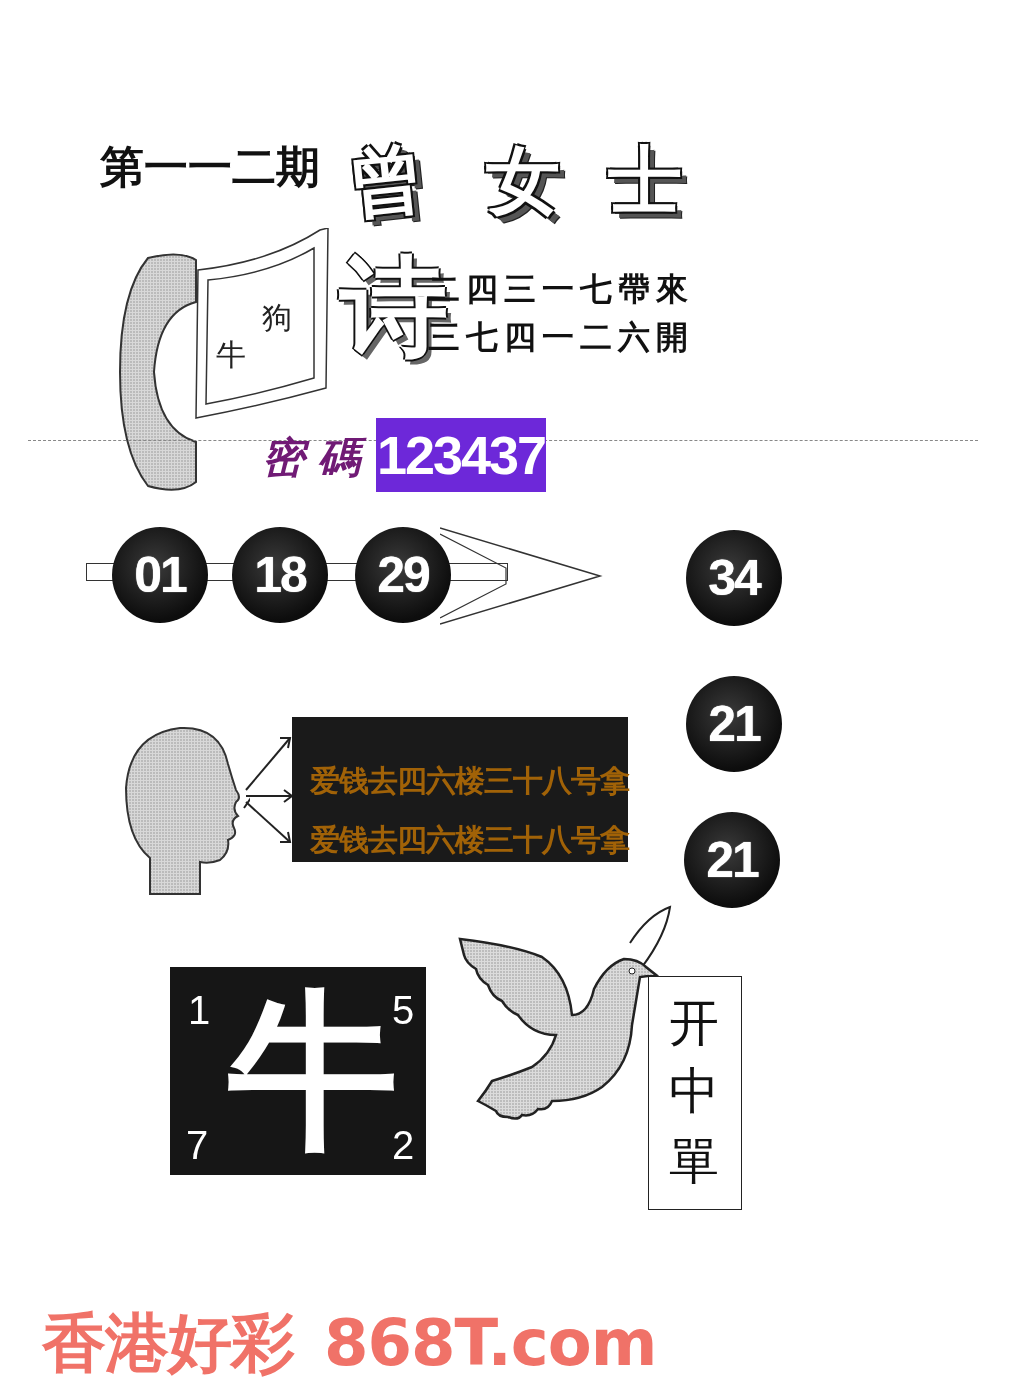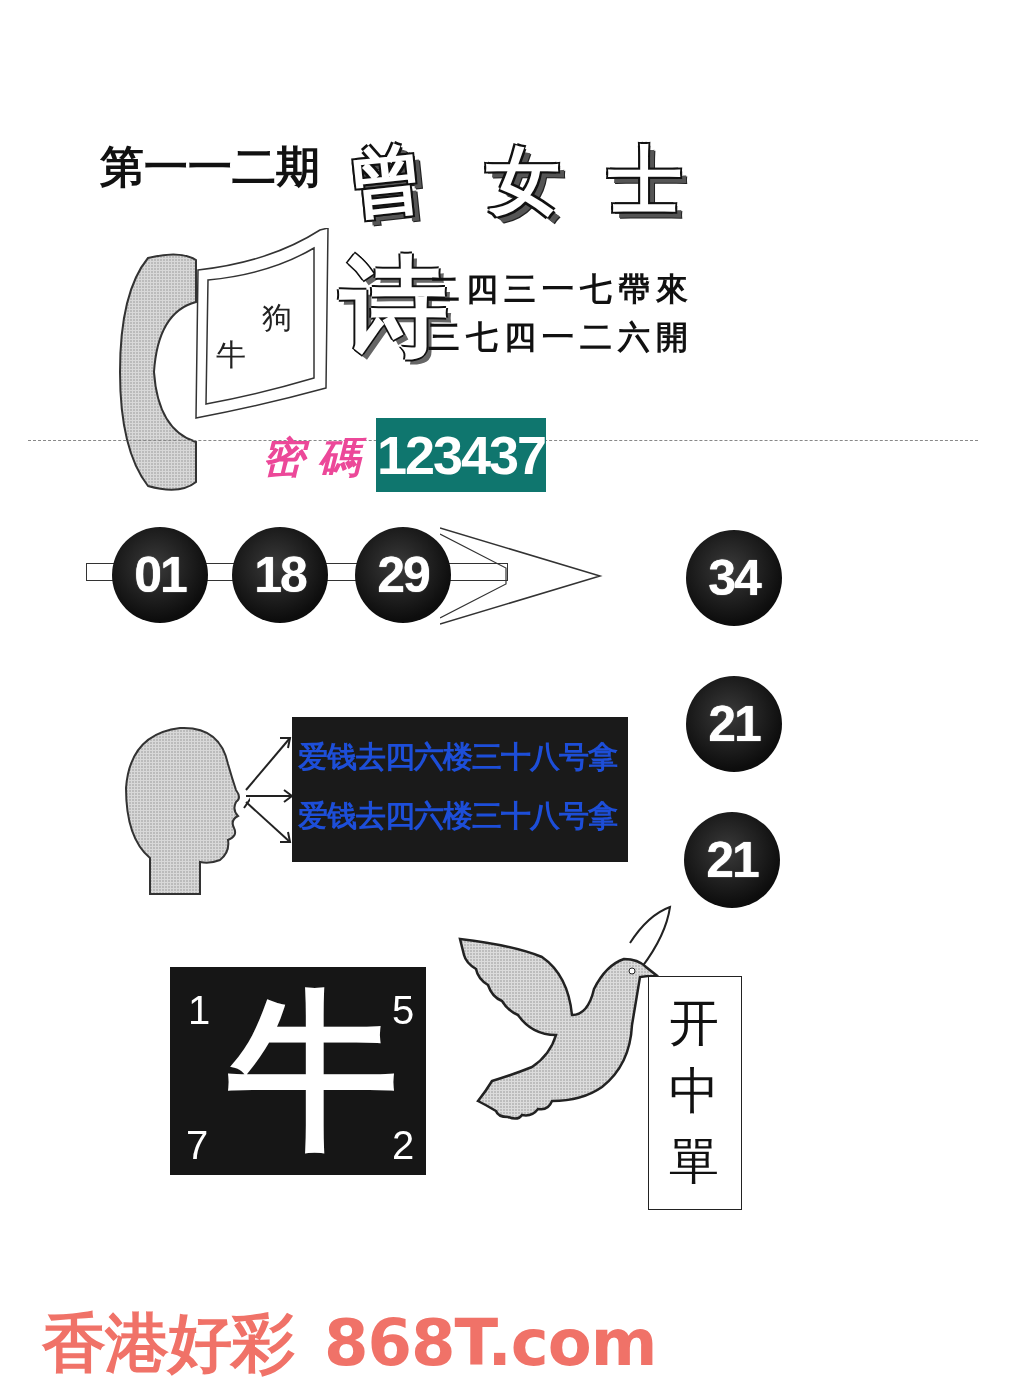--- a/index.html
+++ b/index.html
@@ -25,36 +25,36 @@
   .poem-big { left:340px; top:252px; font-family:"DejaVu Serif", serif; font-size:108px; font-weight:bold; color:#fff;
               text-shadow: 2px 0 0 #111, -2px 0 0 #111, 0 2px 0 #111, 0 -2px 0 #111, 5px 5px 0 #666; line-height:1; }
   .poem-line { left:428px; font-family:"DejaVu Sans", sans-serif; font-size:32px; letter-spacing:6px; color:#111; font-weight:bold; }
   .poem-1 { top:268px; }
   .poem-2 { top:316px; }
 
   
   .divider { left:28px; top:440px; width:950px; border-top:1px dashed #888; }
 
   
-  .pw-label { left:262px; top:430px; font-family:"DejaVu Serif", serif; font-size:42px; font-style:italic; font-weight:bold; letter-spacing:14px; color:#ec4899; }
-  .pw-box { left:376px; top:418px; width:170px; height:74px; background:#0f766e; color:#fff;
+  .pw-label { left:262px; top:430px; font-family:"DejaVu Serif", serif; font-size:42px; font-style:italic; font-weight:bold; letter-spacing:14px; color:#701a75; }
+  .pw-box { left:376px; top:418px; width:170px; height:74px; background:#6d28d9; color:#fff;
             font-family:"Liberation Sans", sans-serif; font-size:54px; font-weight:bold; line-height:74px; text-align:center;
             letter-spacing:-2px; }
 
   
   .ball { width:96px; height:96px; border-radius:50%; background:radial-gradient(circle at 45% 40%, #3a3a3a, #0d0d0d 70%);
           color:#fff; font-family:"Liberation Sans", sans-serif; font-weight:bold; font-size:50px; line-height:96px; text-align:center;
           letter-spacing:-2px; text-shadow: 0 0 1px #fff; }
   .rod { left:86px; top:563px; width:420px; height:16px; border:1px solid #333; background:#fff; }
   .arrow { left:440px; top:520px; width:170px; height:110px; }
 
   
   .head { left:120px; top:718px; width:130px; height:180px; }
   .msg-box { left:292px; top:717px; width:336px; height:145px; background:#1a1a1a; }
-  .msg-line { left:298px; color:#1d4ed8; font-family:"DejaVu Sans", sans-serif; font-weight:bold; font-size:30px; letter-spacing:-1px; white-space:nowrap; }
+  .msg-line { left:310px; color:#a16207; font-family:"DejaVu Sans", sans-serif; font-weight:bold; font-size:30px; letter-spacing:-1px; white-space:nowrap;margin-top:24px; }
   .msg-1 { top:737px; }
   .msg-2 { top:796px; }
 
   
   .zodiac { left:170px; top:967px; width:256px; height:208px; background:#161616; }
   .z-char { left:228px; top:985px; font-family:"DejaVu Serif", serif; font-size:170px; font-weight:bold; color:#fff; line-height:1; }
   .z-num { color:#fff; font-family:"Liberation Sans", sans-serif; font-size:40px; }
   .z-tl { left:188px; top:988px; }
   .z-tr { left:392px; top:988px; }
   .z-bl { left:186px; top:1123px; }

